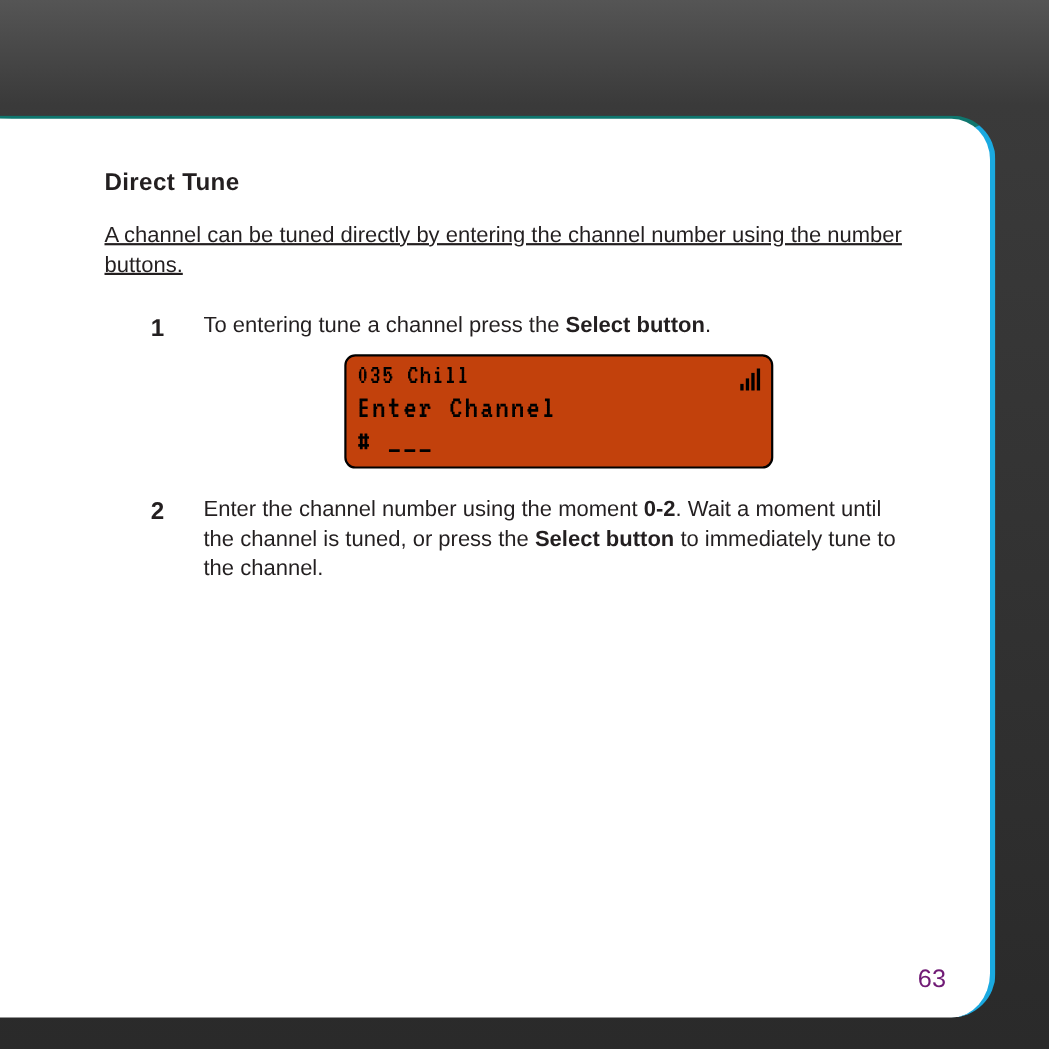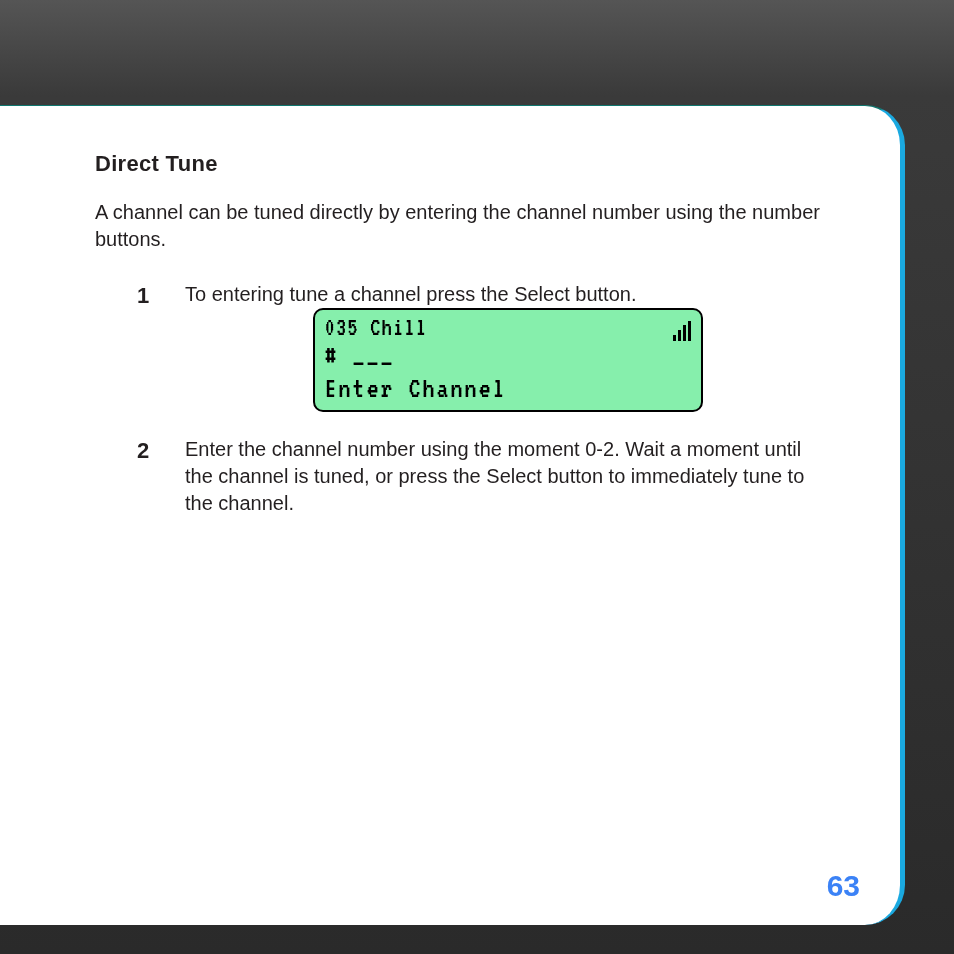--- a/index.html
+++ b/index.html
@@ -19,36 +19,37 @@
   }
   .page {
     position: absolute;
     left: 0;
     top: 105px;
     width: 905px;
     height: 820px;
     background: #fff;
     border-top-right-radius: 40px;
     border-bottom-right-radius: 40px;
-    border-top: 1px solid #0f766e;
+    border-top: 3px solid #0f766e;
     border-right: 5px solid #1aa9e0;
     box-sizing: border-box;
     padding: 45px 70px 0 95px;
     color: #231f20;
   }
   .title {
     font-weight: bold;
     font-size: 22px;
     margin: 0 0 22px 0;
     letter-spacing: 0.3px;
   }
   .intro {
     font-size: 20px;
     line-height: 1.35;
     margin: 0 0 28px 0;
+    text-decoration: underline;
   }
   ol.steps {
     list-style: none;
     margin: 0 0 0 42px;
     padding: 0;
     counter-reset: step;
   }
   ol.steps > li {
     position: relative;
     padding-left: 48px;
@@ -59,29 +60,29 @@
   ol.steps > li::before {
     counter-increment: step;
     content: counter(step);
     position: absolute;
     left: 0;
     top: 0;
     font-weight: 900;
     font-size: 22px;
     font-family: "Arial Black", Arial, sans-serif;
   }
-  .bold { font-weight: normal; }
+  .bold { font-weight: bold; }
   .lcd {
     width: 390px;
-    margin: 0 auto 20px auto;
+    margin: 12px auto 20px auto;
     border: 2px solid #000;
     border-radius: 10px;
     padding: 4px 10px 6px 10px;
     box-sizing: border-box;
-    background: #86efac;
+    background: #c2410c;
   }
   .lcd-row {
     display: flex;
     align-items: flex-end;
     justify-content: space-between;
   }
   .lcd-text {
     font-family: "VT323", "Courier New", monospace;
     font-size: 30px;
     line-height: 1.05;
@@ -104,23 +105,23 @@
   }
   .signal span:nth-child(1) { height: 6px; }
   .signal span:nth-child(2) { height: 11px; }
   .signal span:nth-child(3) { height: 16px; }
   .signal span:nth-child(4) { height: 20px; }
 
   .page-num {
     position: absolute;
     right: 40px;
     bottom: 22px;
-    color: #3b82f6;
-    font-weight: 700;
-    font-size: 30px;
+    color: #701a75;
+    font-weight: 400;
+    font-size: 23px;
     font-family: "Arial Black", Arial, sans-serif;
   }
 </style>
 </head>
 <body>
 
 <div class="page">
   <div class="title">Direct Tune</div>
   <p class="intro">A channel can be tuned directly by entering the channel number using the number buttons.</p>
 
@@ -132,24 +133,24 @@
         <div class="lcd-row">
           <span class="lcd-text small">035 Chill</span>
           <span class="signal">
             <span></span>
               <span></span>
               <span></span>
               <span></span>
           </span>
         </div>
         <div class="lcd-row">
-          <span class="lcd-text"># ___</span>
+          <span class="lcd-text">Enter Channel</span>
         </div>
         <div class="lcd-row">
-          <span class="lcd-text">Enter Channel</span>
+          <span class="lcd-text"># ___</span>
         </div>
       </div>
     </li>
 
     <li>
       <span>Enter the channel number using the moment </span><span class="bold">0-2</span><span>. Wait a moment until the channel is tuned, or press the </span><span class="bold">Select button</span><span> to immediately tune to the channel.</span>
     </li>
   </ol>
 
   <div class="page-num">63</div>

